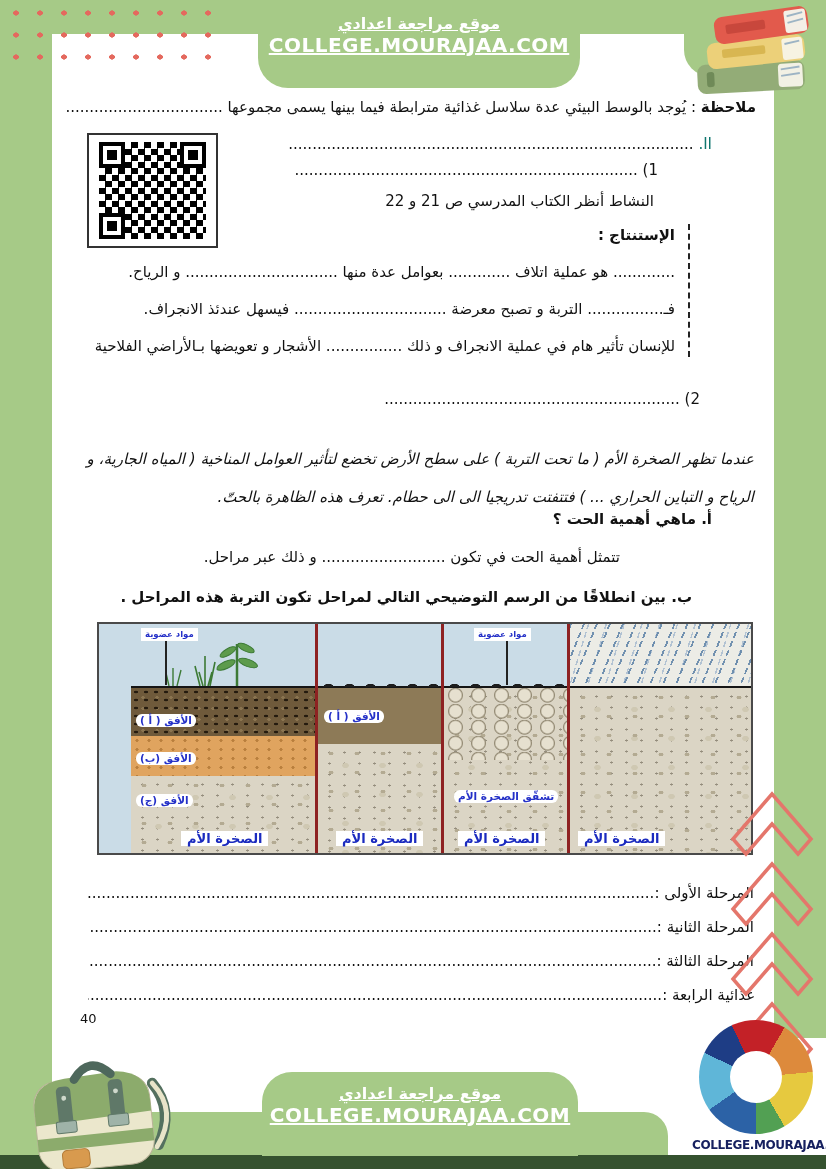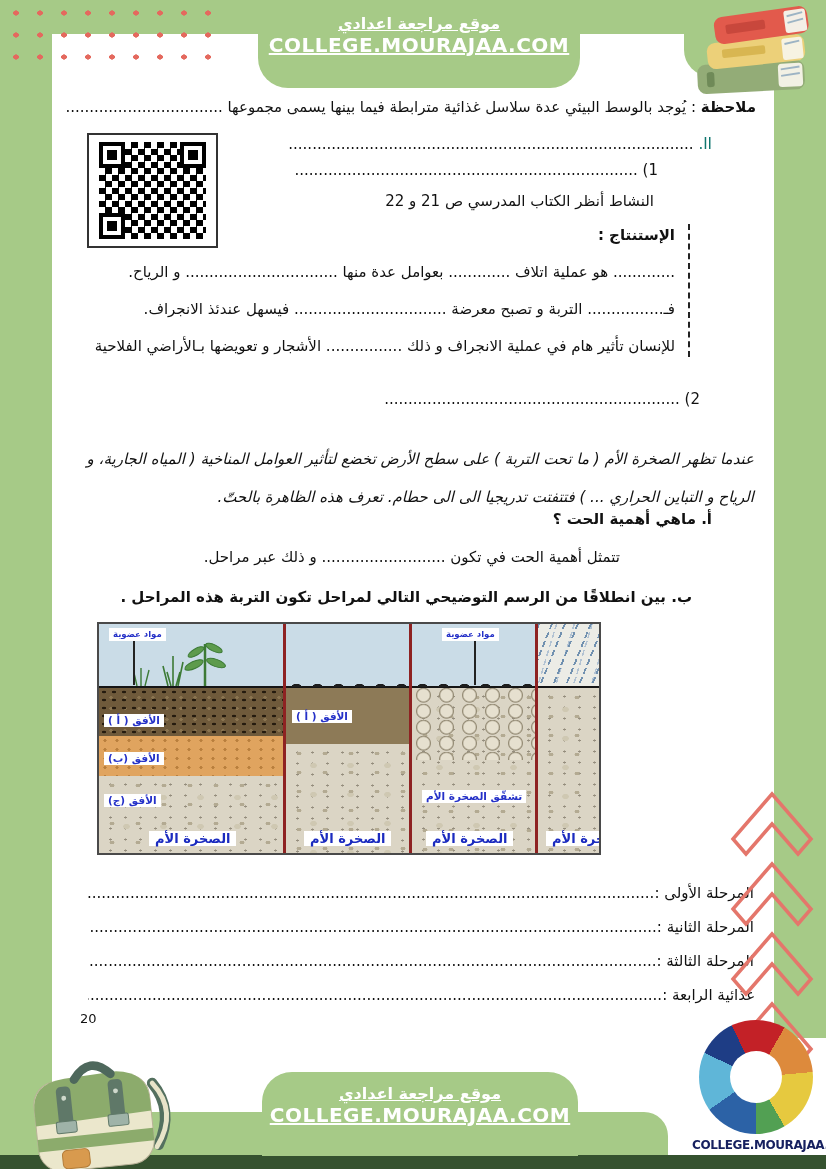--- a/index.html
+++ b/index.html
@@ -64,21 +64,21 @@
   #para { top:440px; right:72px; left:72px; line-height:38px;font-style:italic; }
   #q-a { top:508px; right:114px; }
   #a-ans { top:546px; right:206px; }
   #q-b { top:586px; right:134px; }
   #stages { top:882px; right:72px; left:88px; }
   .stage { display:flex; direction:rtl; height:34px; align-items:flex-start; }
   .stage .lbl { flex:0 0 auto; }
   .stage .leader { flex:1 1 auto; overflow:hidden; white-space:nowrap; }
   #page-num { top:1011px; left:80px; font-size:13px; z-index:2; }
   
-  #diagram { top:622px; left:97px; width:504px; height:233px; border:2px solid #4a4a4a; display:flex; background:#cadce7; z-index:2; }
+  #diagram { top:622px; left:97px; width:656px; height:233px; border:2px solid #4a4a4a; display:flex; background:#cadce7; z-index:2;padding-left:32px; }
   .panel { position:relative; height:100%; overflow:hidden; }
   .panel + .panel { border-left:3px solid #8e2222; }
   .p1 { width:184px; } .p2 { width:126px; } .p3 { width:126px; } .p4 { flex:1; }
   .sky { position:absolute; left:0; right:0; top:0; height:62px; background:#cadce7; }
   .sky.rain {
     background-color:#ecece6;
     background-image:
       repeating-linear-gradient(0deg, #ecece6 0 3px, transparent 3px 9px),
       repeating-linear-gradient(112deg, rgba(100,135,170,.9) 0 1.8px, transparent 1.8px 12px),
       repeating-linear-gradient(107deg, rgba(130,160,195,.55) 0 1.5px, transparent 1.5px 17px);
@@ -101,21 +101,21 @@
     background-size:26px 19px, 37px 29px, 15px 11px;
     background-position:0 0, 9px 7px, 4px 3px; }
   .cobble { position:absolute; left:0; right:0;
     background-image:radial-gradient(circle at 50% 45%, #e6e0cf 5.5px, #968d77 7px, transparent 8px);
     background-size:23px 16px; }
   .humps { position:absolute; left:0; right:0; top:55px; height:8px; z-index:2;
     background-image:radial-gradient(ellipse 8px 5px at 50% 100%, #1d1d1d 60%, transparent 66%);
     background-size:21px 8px; background-repeat:repeat-x; }
   .dlabel { position:absolute; background:#fff; color:#2531c8; font-weight:bold; font-size:8.5px;
     padding:1px 4px; white-space:nowrap; z-index:3; line-height:11px; direction:rtl; }
-  .dlabel.mid { font-size:10.5px; }
+  .dlabel.mid { font-size:10.5px;border-radius:6px; }
   .bedrock-label { position:absolute; bottom:7px; background:#fff; color:#1b2bbf; font-weight:bold;
     font-size:13px; padding:0 6px; white-space:nowrap; z-index:3; direction:rtl; }
   .pointer { position:absolute; width:1.5px; background:#222; z-index:2; }
   .plants-svg { position:absolute; bottom:0; left:28px; z-index:2; }
   .sprout-svg { position:absolute; bottom:0; left:62px; z-index:2; }
 </style>
 </head>
 <body>
 
 <div class="band-top"></div>
@@ -266,21 +266,21 @@
   <div class="stage ar">
     <span class="lbl">المرحلة الثالثة : </span>
     <span class="leader">..................................................................................................................................</span>
   </div>
   <div class="stage ar">
     <span class="lbl">غذائية الرابعة : </span>
     <span class="leader">..................................................................................................................................</span>
   </div>
 </div>
 
-<div id="page-num" class="abs">20</div>
+<div id="page-num" class="abs">40</div>
 
 <svg class="chevrons" style="top:786px;" width="92" height="76" viewBox="0 0 92 76">
   <path d="M7 53 L46 8 L85 53 L72 68 L46 38 L20 68 Z" fill="none" stroke="#e4766b" stroke-width="3.5"></path>
 </svg>
 <svg class="chevrons" style="top:856px;" width="92" height="76" viewBox="0 0 92 76">
   <path d="M7 53 L46 8 L85 53 L72 68 L46 38 L20 68 Z" fill="none" stroke="#e4766b" stroke-width="3.5"></path>
 </svg>
 <svg class="chevrons" style="top:926px;" width="92" height="76" viewBox="0 0 92 76">
   <path d="M7 53 L46 8 L85 53 L72 68 L46 38 L20 68 Z" fill="none" stroke="#e4766b" stroke-width="3.5"></path>
 </svg>

